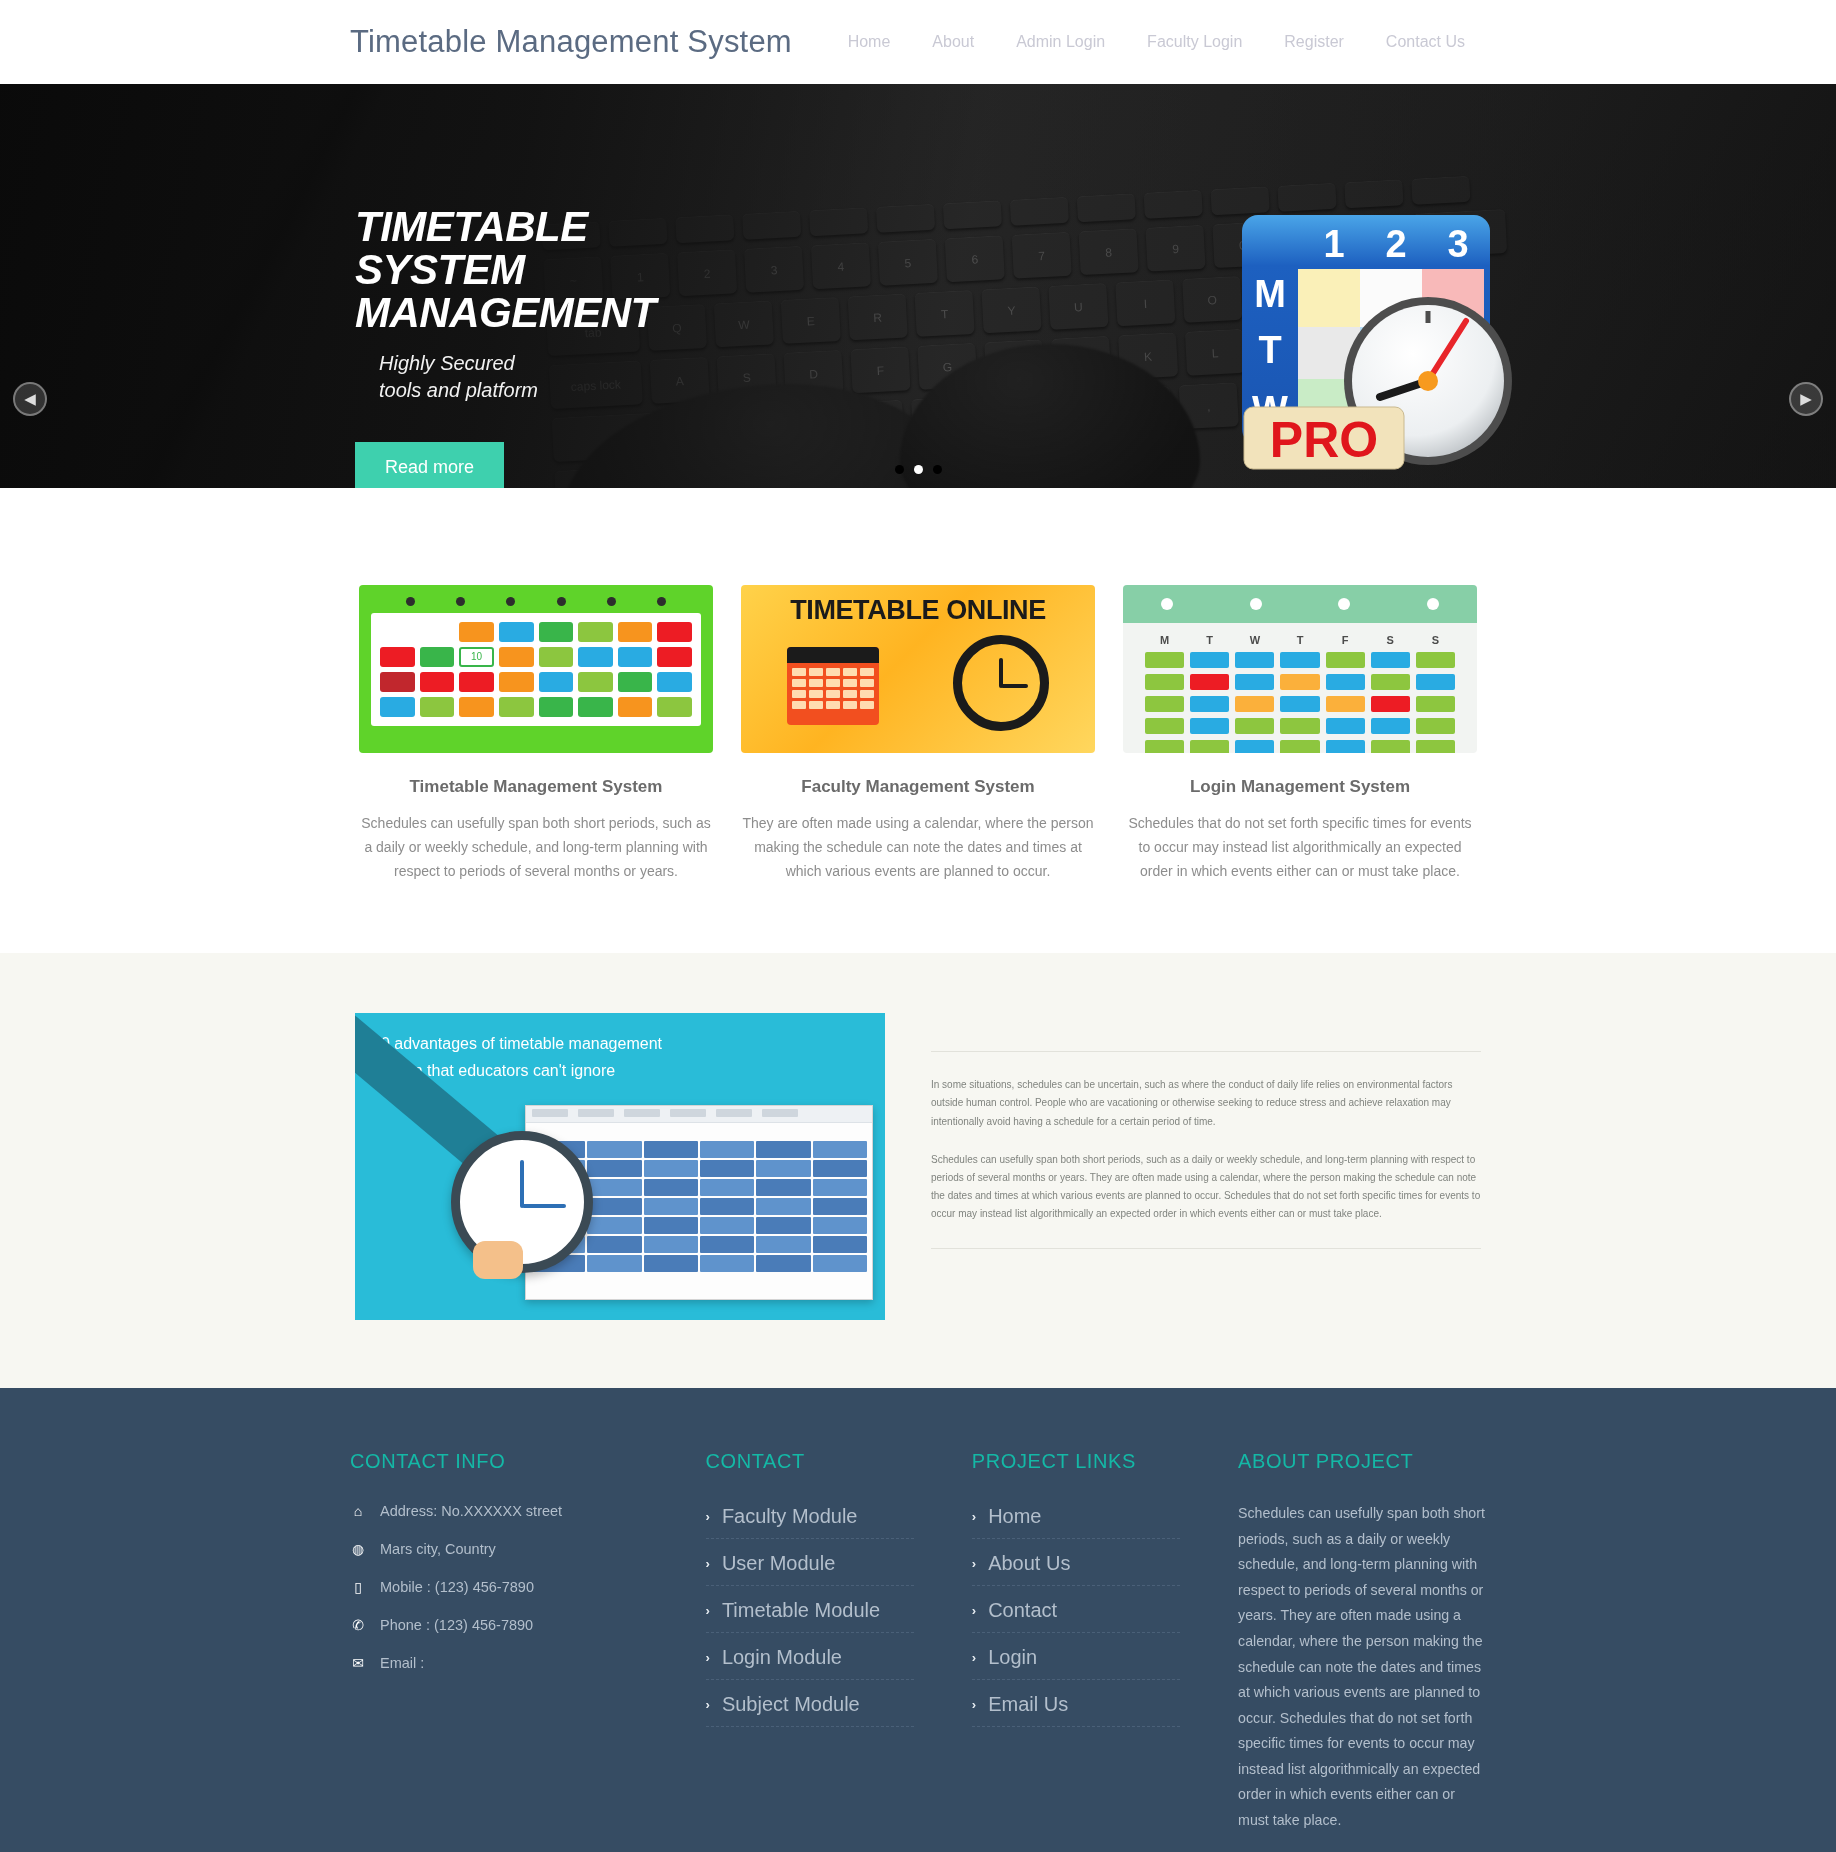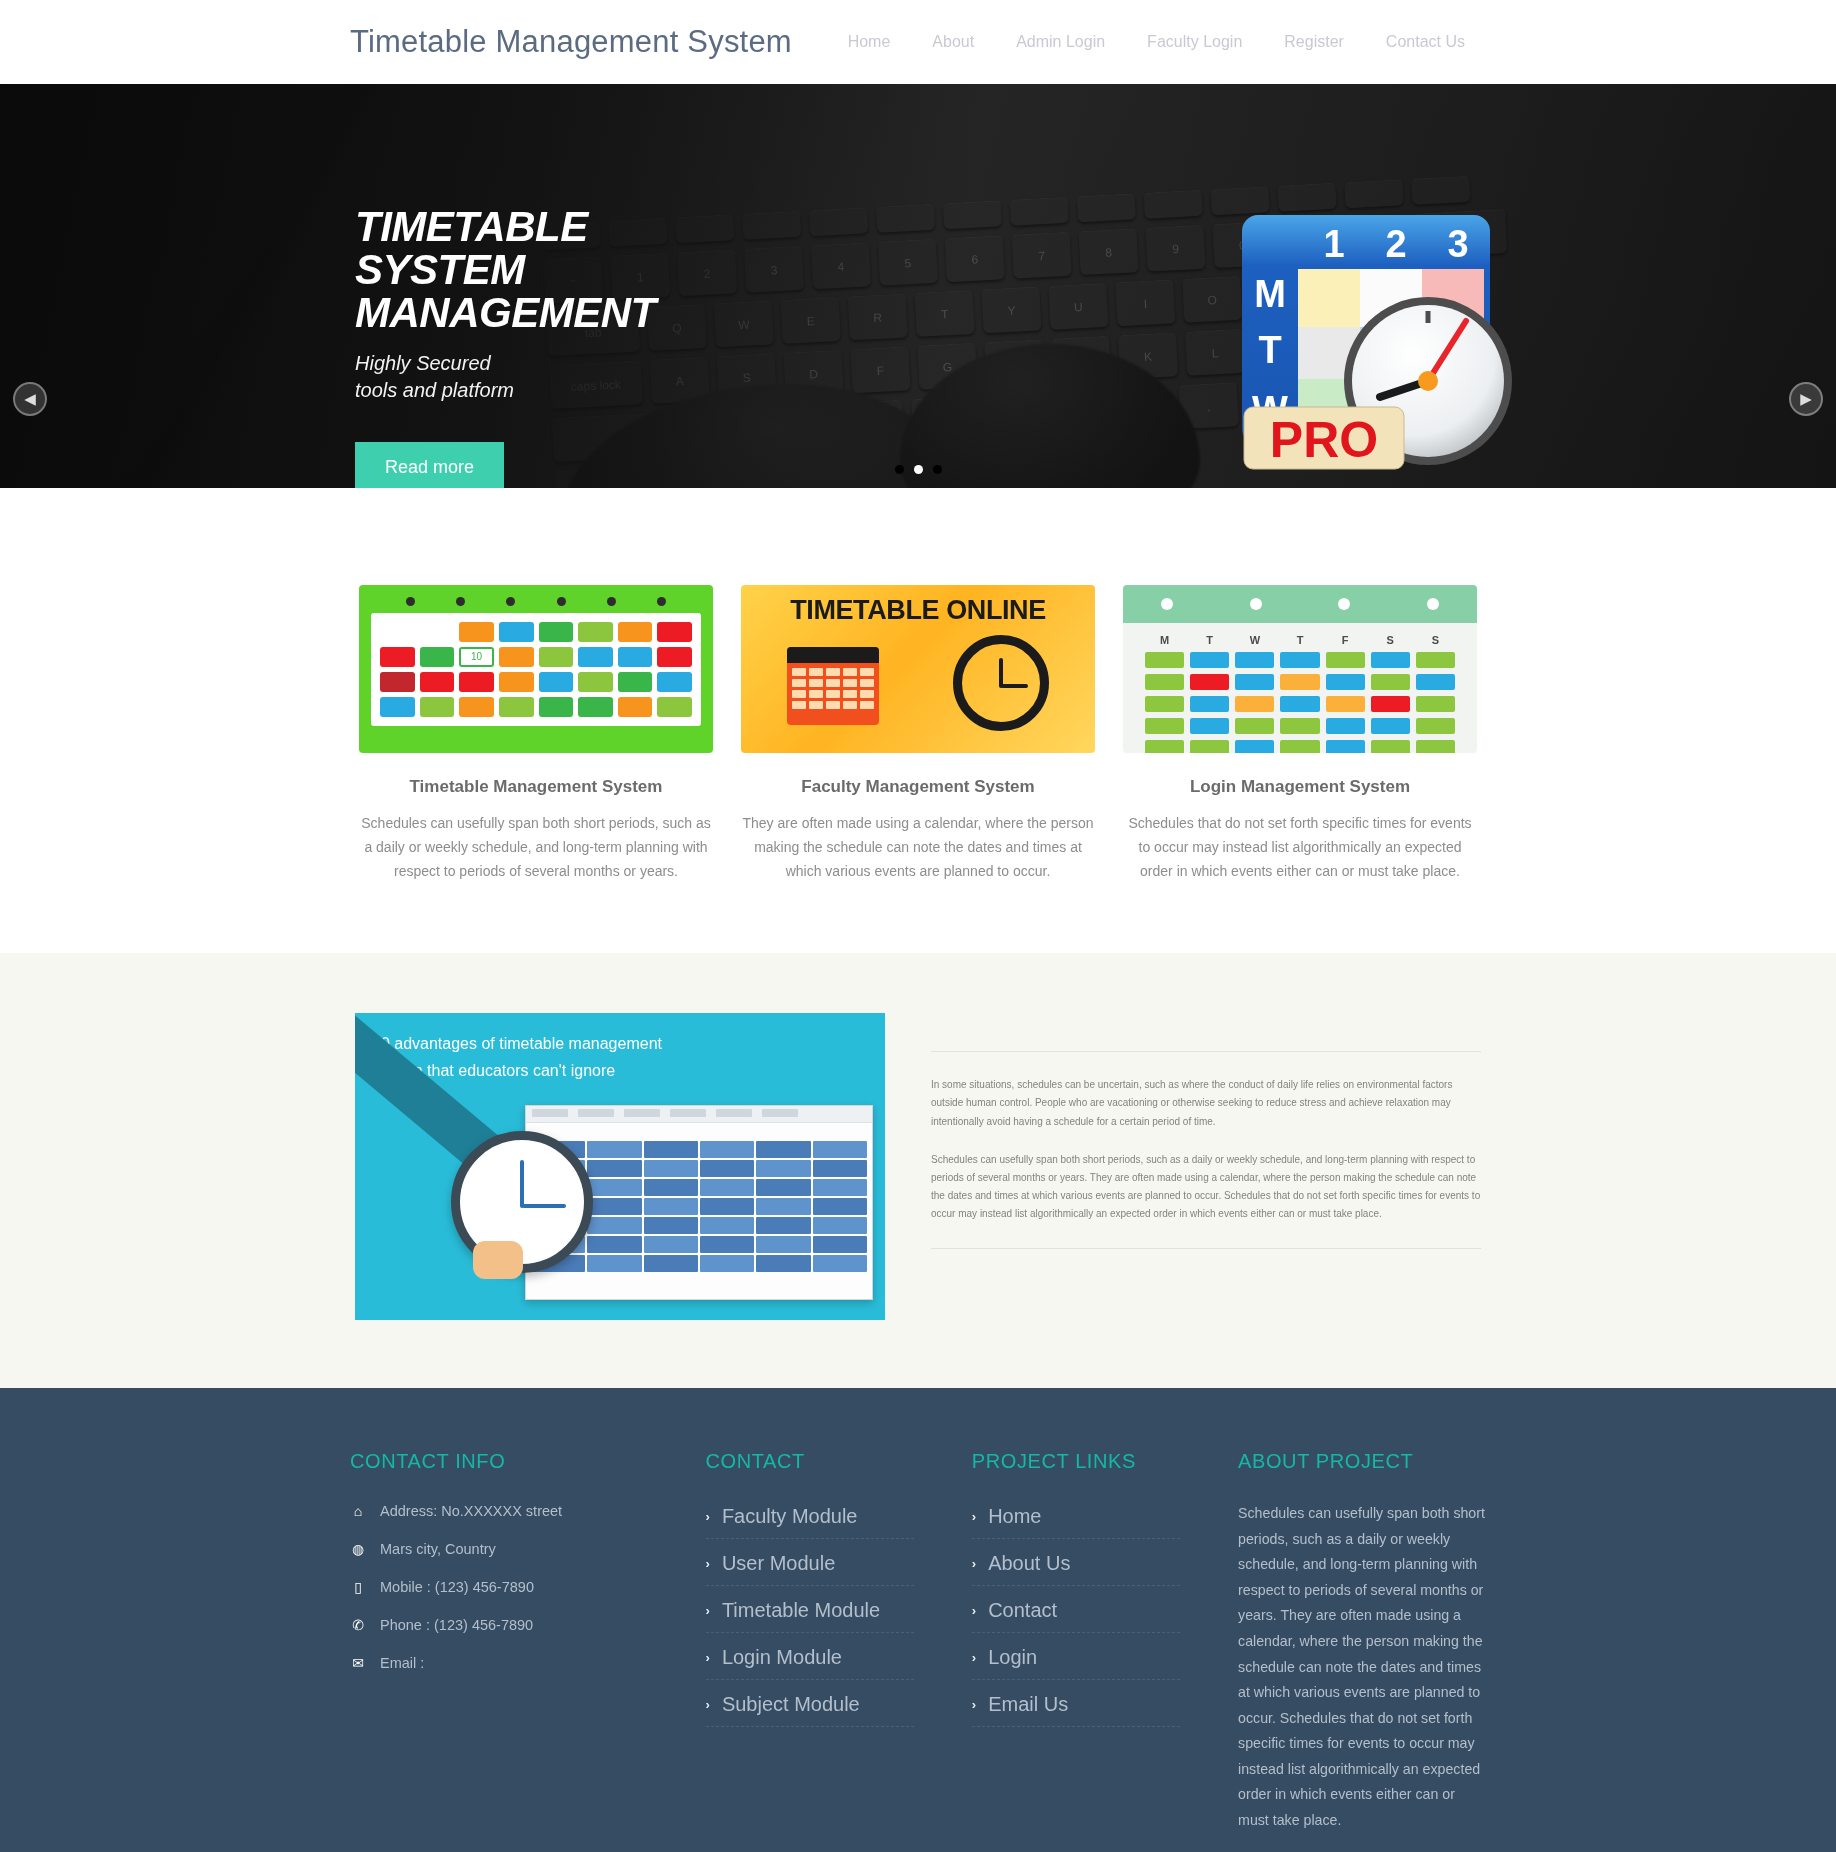--- a/index.html
+++ b/index.html
@@ -115,20 +115,21 @@
     line-height: 1.02;
     letter-spacing: -0.5px;
   }
   .hero-sub {
     color: #f2f2f2;
     font-style: italic;
     font-size: 20px;
     line-height: 1.35;
     margin-top: 16px;
     font-weight: 400;
+    margin-left: 24px;
   }
   .read-more {
     display: inline-block;
     margin-top: 38px;
     background: #3ed0ae;
     color: #ffffff;
     border: none;
     font-size: 18px;
     padding: 15px 30px;
     cursor: pointer;

